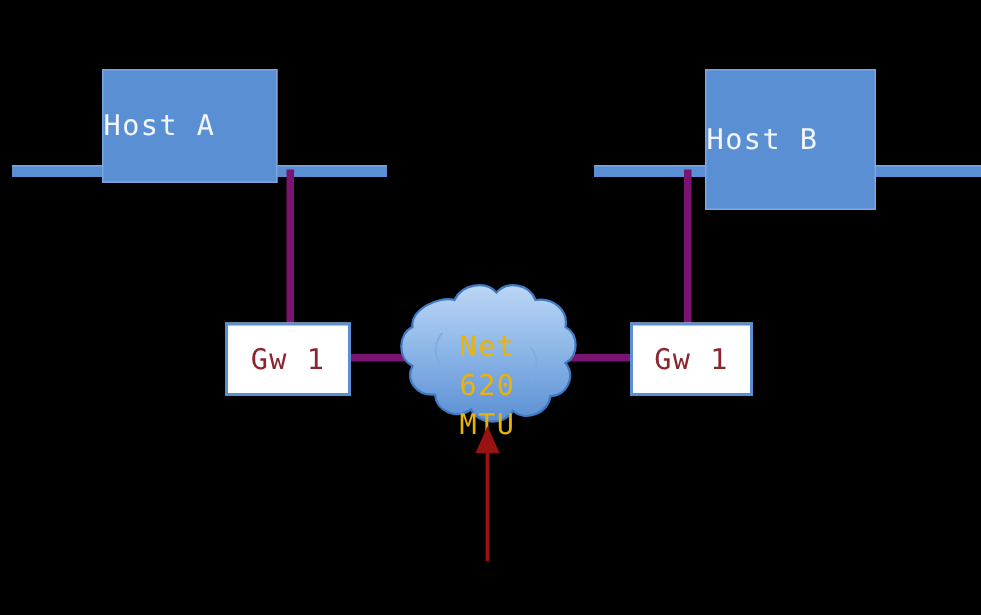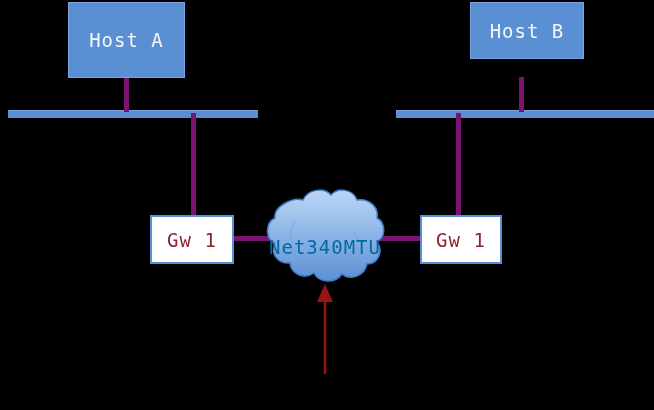--- a/index.html
+++ b/index.html
@@ -17,27 +17,27 @@
   }
 
   
   .host-box {
     position: absolute;
     box-sizing: border-box;
     background: #5b8fd4;
     border: 1px solid #7ba6e0;
     display: flex;
     align-items: center;
-    justify-content: center;
     color: #f2f6fb;
     font-size: 19px;
     letter-spacing: 1px;
+    margin-top: 44px;
   }
   #host-a { left: 68px;  top: 2px;  width: 117px; height: 76px; }
-  #host-b { left: 470px; top: 2px;  width: 114px; height: 57px; }
+  #host-b { left: 470px; top: 2px;  width: 114px; height: 94px; }
 
   
   .gw-box {
     position: absolute;
     box-sizing: border-box;
     background: #ffffff;
     border: 2px solid #5b8fd4;
     display: flex;
     align-items: center;
     justify-content: center;
@@ -82,28 +82,28 @@
     position: absolute;
     left: 262px;
     top: 186px;
     width: 126px;
     height: 105px;
   }
   #cloud-wrap svg { display: block; width: 126px; height: 105px; }
   #cloud-label {
     position: absolute;
     left: 0;
-    top: 8px;
+    top: 18px;
     width: 126px;
     height: 105px;
     display: flex;
-    flex-direction: row;
+    flex-direction: column;
     align-items: center;
     justify-content: center;
-    color: #0369a1;
+    color: #eab308;
     font-size: 19px;
     line-height: 26px;
     letter-spacing: 1px;
     pointer-events: none;
   }
 
   
   #arrow-wrap {
     position: absolute;
     left: 312px;
@@ -154,21 +154,21 @@
       <path d="M41,14 C46,3 62,1 69,9 C76,1 91,3 95,14 C107,12 117,21 115,32
                C124,37 124,51 115,56 C122,65 116,78 105,78
                C103,90 88,95 80,88 C73,98 57,97 52,87
                C42,94 29,88 28,77 C16,78 8,68 13,58
                C3,53 3,37 13,32 C11,21 30,11 41,14 Z" fill="url(#cloudGrad)" stroke="#3f7bc4" stroke-width="1.5"></path>
       <path d="M33,36 C28,41 27,50 31,56" fill="none" stroke="#7fa9de" stroke-width="1.2" opacity="0.85"></path>
       <path d="M92,46 C97,52 97,62 92,68" fill="none" stroke="#7fa9de" stroke-width="1.2" opacity="0.85"></path>
     </svg>
     <div id="cloud-label">
       <span>Net</span>
-      <span>340</span>
+      <span>620</span>
       <span>MTU</span>
     </div>
   </div>
 
   <div id="arrow-wrap">
     <svg viewBox="0 0 26 95" xmlns="http://www.w3.org/2000/svg">
       <line x1="13" y1="92" x2="13" y2="14" stroke="#991313" stroke-width="2.5"></line>
       <polygon points="13,2 5,20 21,20" fill="#991313"></polygon>
     </svg>
   </div>

